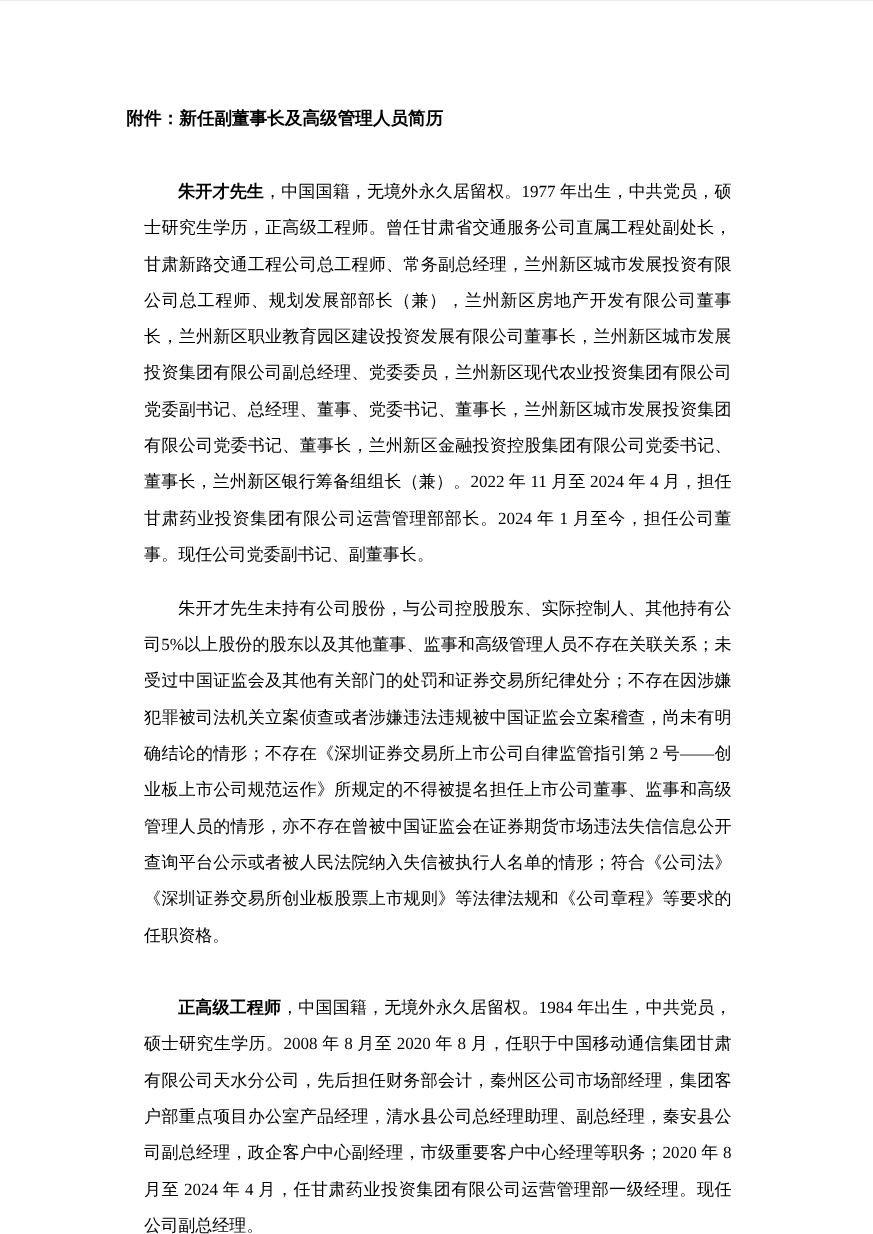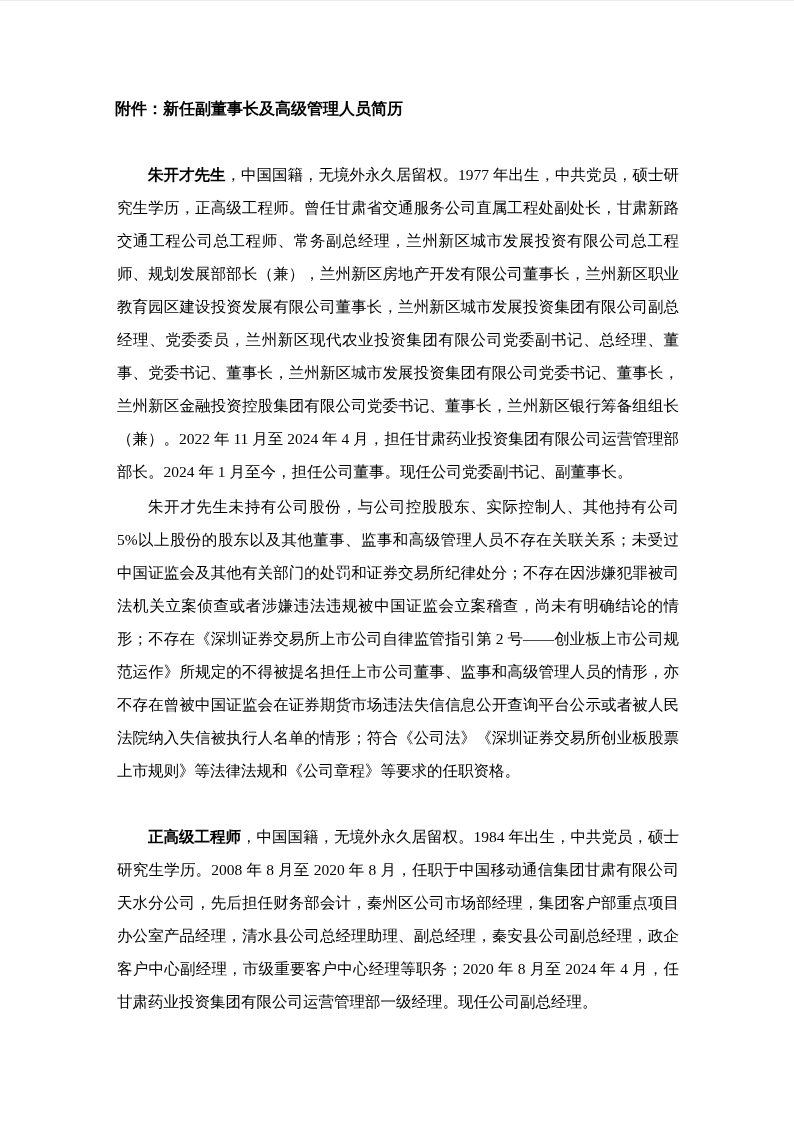--- a/index.html
+++ b/index.html
@@ -23,21 +23,21 @@
     padding: 91px 113px 0 115px;
   }
   .doc-title {
     margin: 0;
     font-size: 16px;
     line-height: 33px;
     font-weight: bold;
     text-align: left;
   }
   .para {
-    margin: 2px;
+    margin: 16px;
     font-size: 15.5px;
     line-height: 33px;
     text-align: justify;
     text-indent: 31px;
     word-break: break-all;
     font-family: Liberation Serif, serif;
   }
   .para.gap-before {
     margin-top: 33px;
   }

